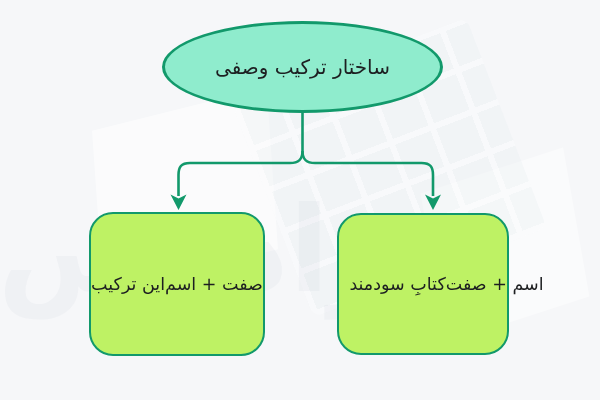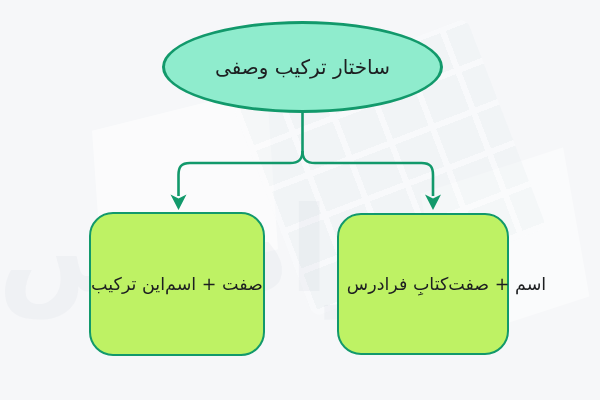--- a/index.html
+++ b/index.html
@@ -83,16 +83,16 @@
     <span class="node-line">ساختار ترکیب وصفی</span>
   </div>
 
   <div class="node node-box node-box-left">
     <span class="node-line">صفت + اسم</span>
     <span class="node-line">این ترکیب</span>
   </div>
 
   <div class="node node-box node-box-right">
     <span class="node-line">اسم + صفت</span>
-    <span class="node-line">کتابِ فرادرس</span>
+    <span class="node-line">کتابِ سودمند</span>
   </div>
 
 </div>
 
 </body></html>

